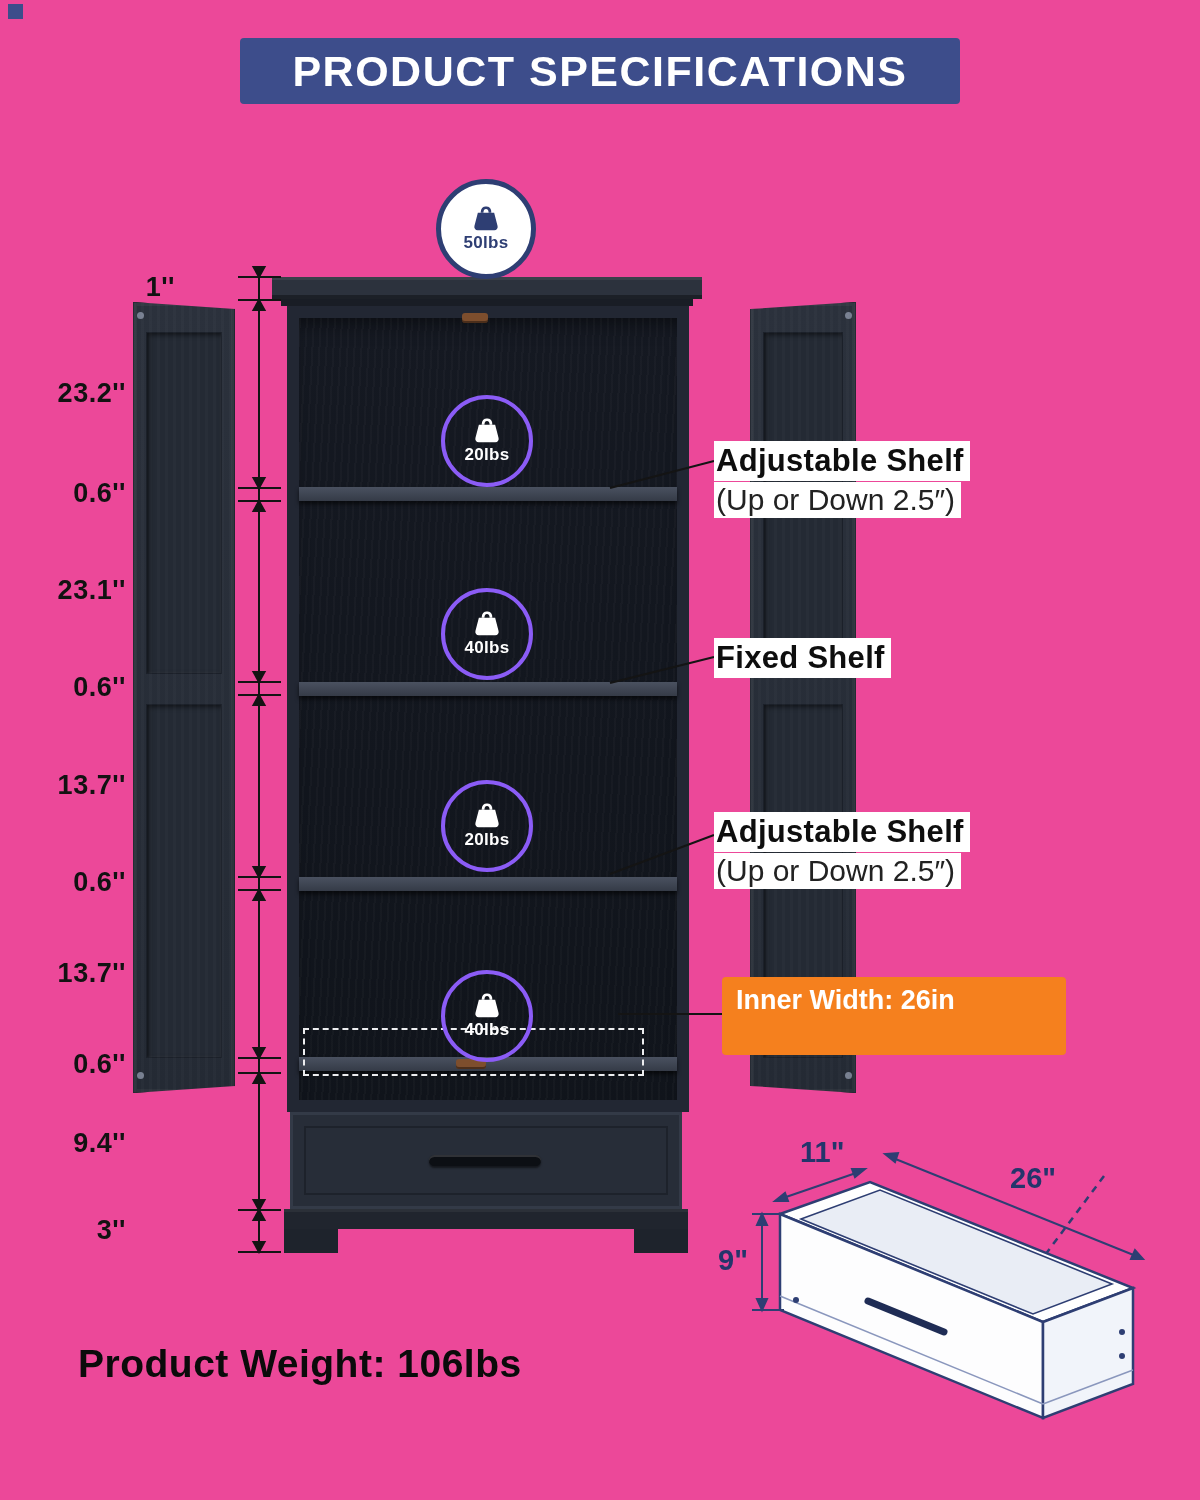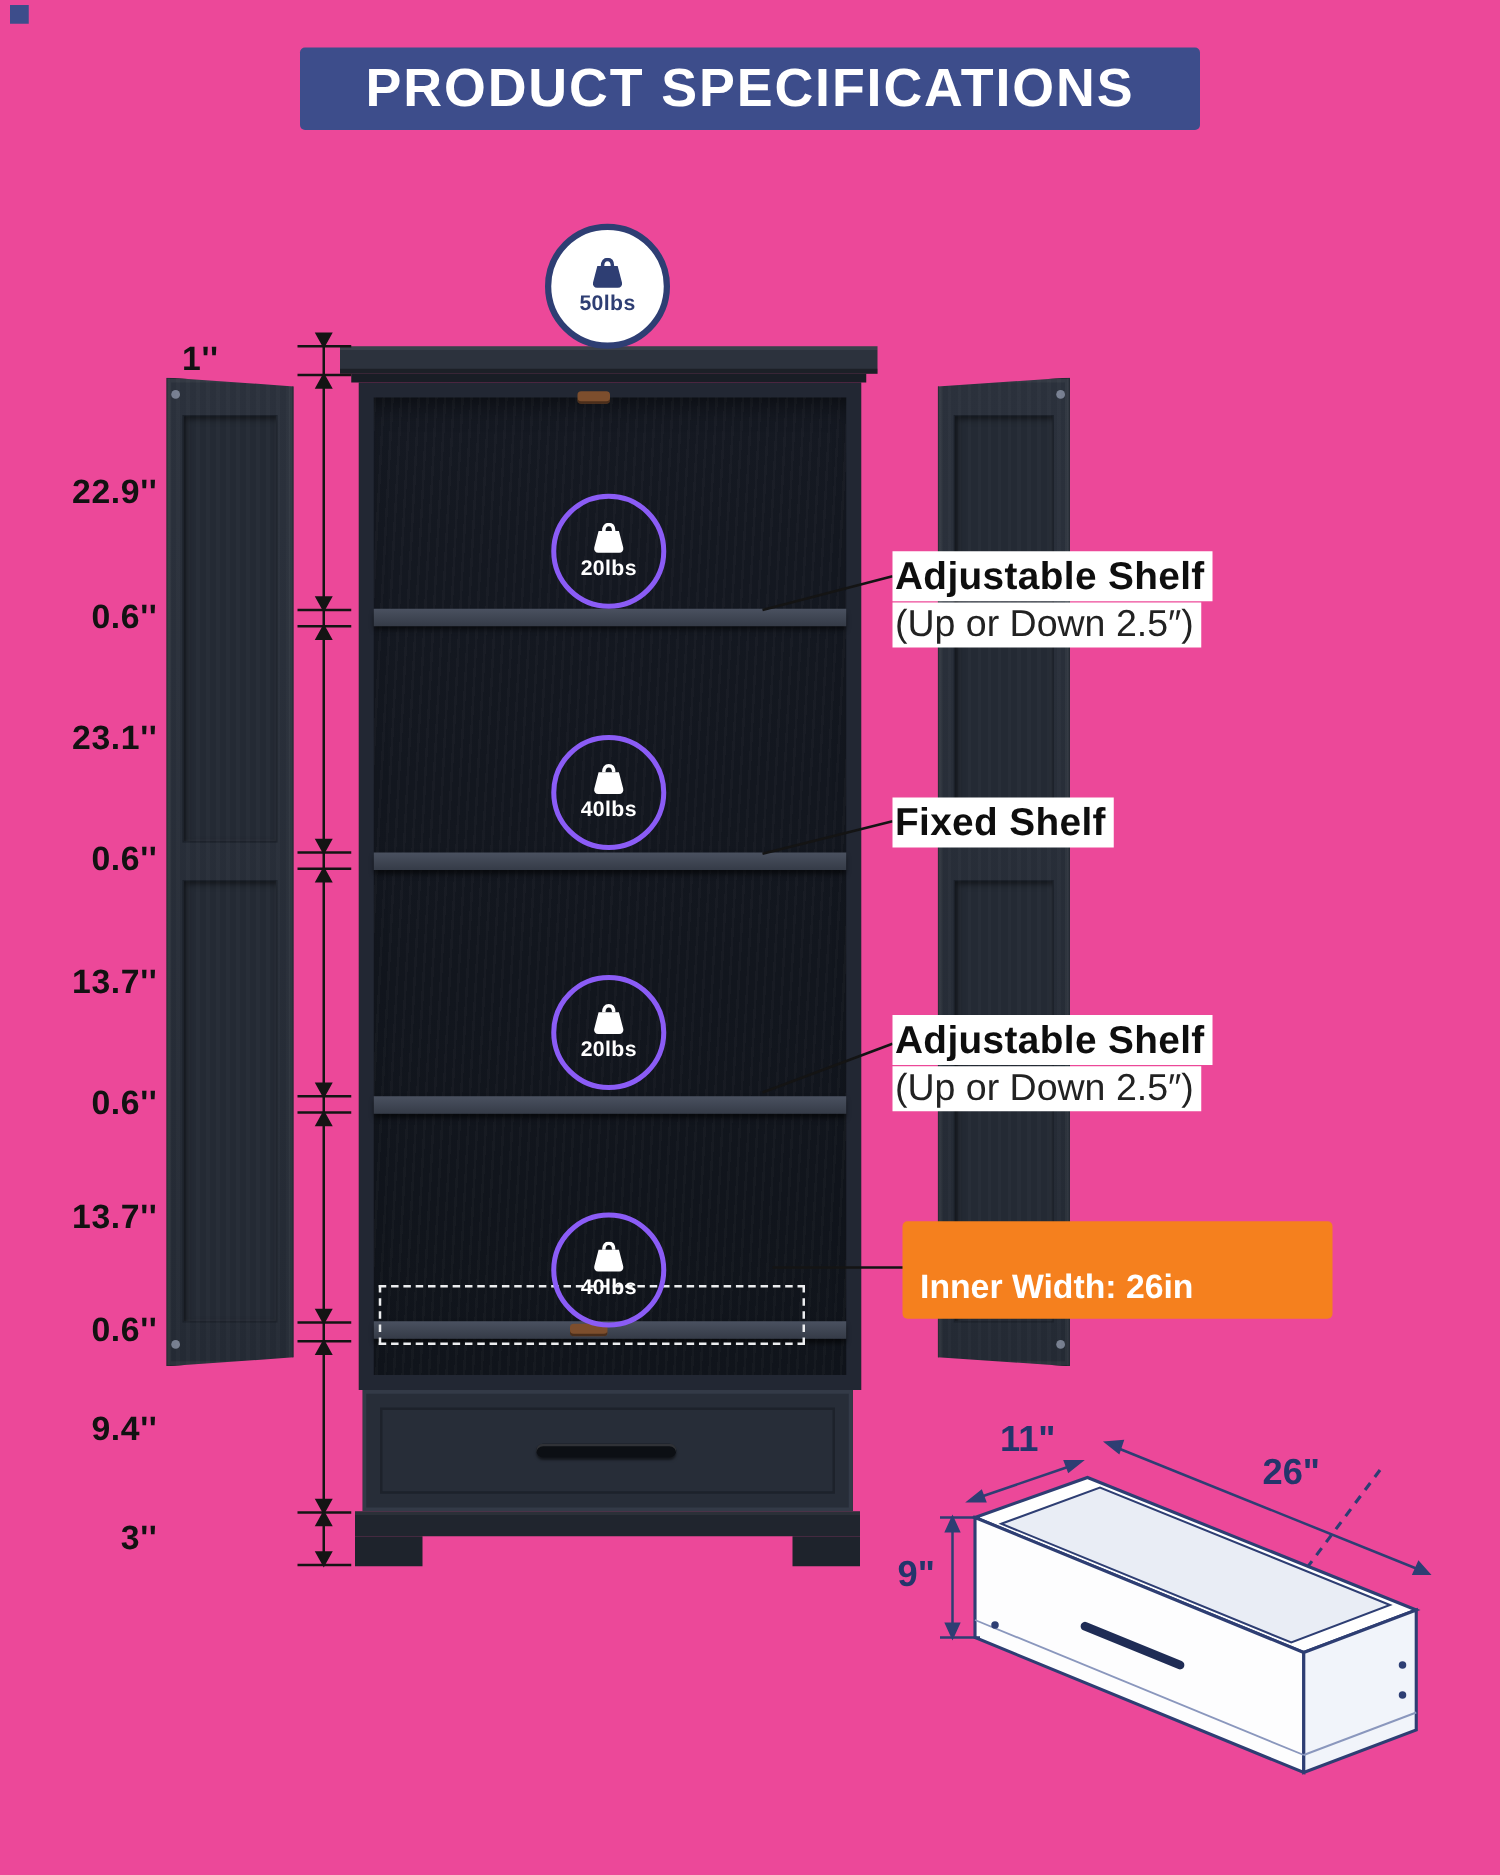--- a/index.html
+++ b/index.html
@@ -63,21 +63,21 @@
   .dim-label{position:absolute;left:0;width:126px;text-align:right;font-weight:bold;font-size:27px;
              color:#121212;letter-spacing:.5px;z-index:10;}
 
   
   .callout-title{position:absolute;font-weight:bold;font-size:31px;color:#0e0e0e;background:#fff;
                  padding:2px 6px 2px 2px;letter-spacing:.3px;z-index:10;}
   .callout-sub{position:absolute;font-size:30px;color:#222;background:#fff;padding:1px 6px 1px 2px;z-index:10;}
   .orange-box{position:absolute;left:722px;top:977px;width:344px;height:78px;border-radius:4px;
               background:var(--accent_orange,#f5801e);color:#fff;font-weight:bold;font-size:27px;
               padding:8px 0 0 14px;box-sizing:border-box;z-index:10;}
-  .orange-box div{line-height:31px;margin-top:29px;}
+  .orange-box div{line-height:31px;}
 
   
   .drawer-dim{position:absolute;font-weight:bold;font-size:29px;color:#24356b;z-index:10;}
 
   .product-weight{position:absolute;left:78px;top:1342px;font-weight:bold;font-size:39px;color:#0b0b0b;
                   letter-spacing:.5px;z-index:10;}
 </style>
 </head>
 <body>
 
@@ -220,21 +220,21 @@
     <div class="badge-label">20lbs</div>
   </div>
   <div class="badge badge-white" style="left:441px;top:970px;width:84px;height:84px">
     <svg class="w-icon" viewBox="0 0 28 24">
         <use href="#weight-icon"></use>
       </svg>
     <div class="badge-label">40lbs</div>
   </div>
 
   <div class="dim-label" style="top:272px;left:49px">1''</div>
-  <div class="dim-label" style="top:378px">22.9''</div>
+  <div class="dim-label" style="top:378px">23.2''</div>
   <div class="dim-label" style="top:478px">0.6''</div>
   <div class="dim-label" style="top:575px">23.1''</div>
   <div class="dim-label" style="top:672px">0.6''</div>
   <div class="dim-label" style="top:770px">13.7''</div>
   <div class="dim-label" style="top:867px">0.6''</div>
   <div class="dim-label" style="top:958px">13.7''</div>
   <div class="dim-label" style="top:1049px">0.6''</div>
   <div class="dim-label" style="top:1128px">9.4''</div>
   <div class="dim-label" style="top:1215px">3''</div>
 
@@ -245,14 +245,15 @@
   <div class="callout-sub" style="left:714px;top:853px">(Up or Down 2.5″)</div>
 
   <div class="orange-box">
     <div>Inner Width: 26in</div>
   </div>
 
   <div class="drawer-dim" style="left:800px;top:1136px">11"</div>
   <div class="drawer-dim" style="left:718px;top:1244px">9"</div>
   <div class="drawer-dim" style="left:1010px;top:1162px">26"</div>
 
+  <div class="product-weight">Product Weight: 106lbs</div>
 
 </div>
 
 </body></html>

